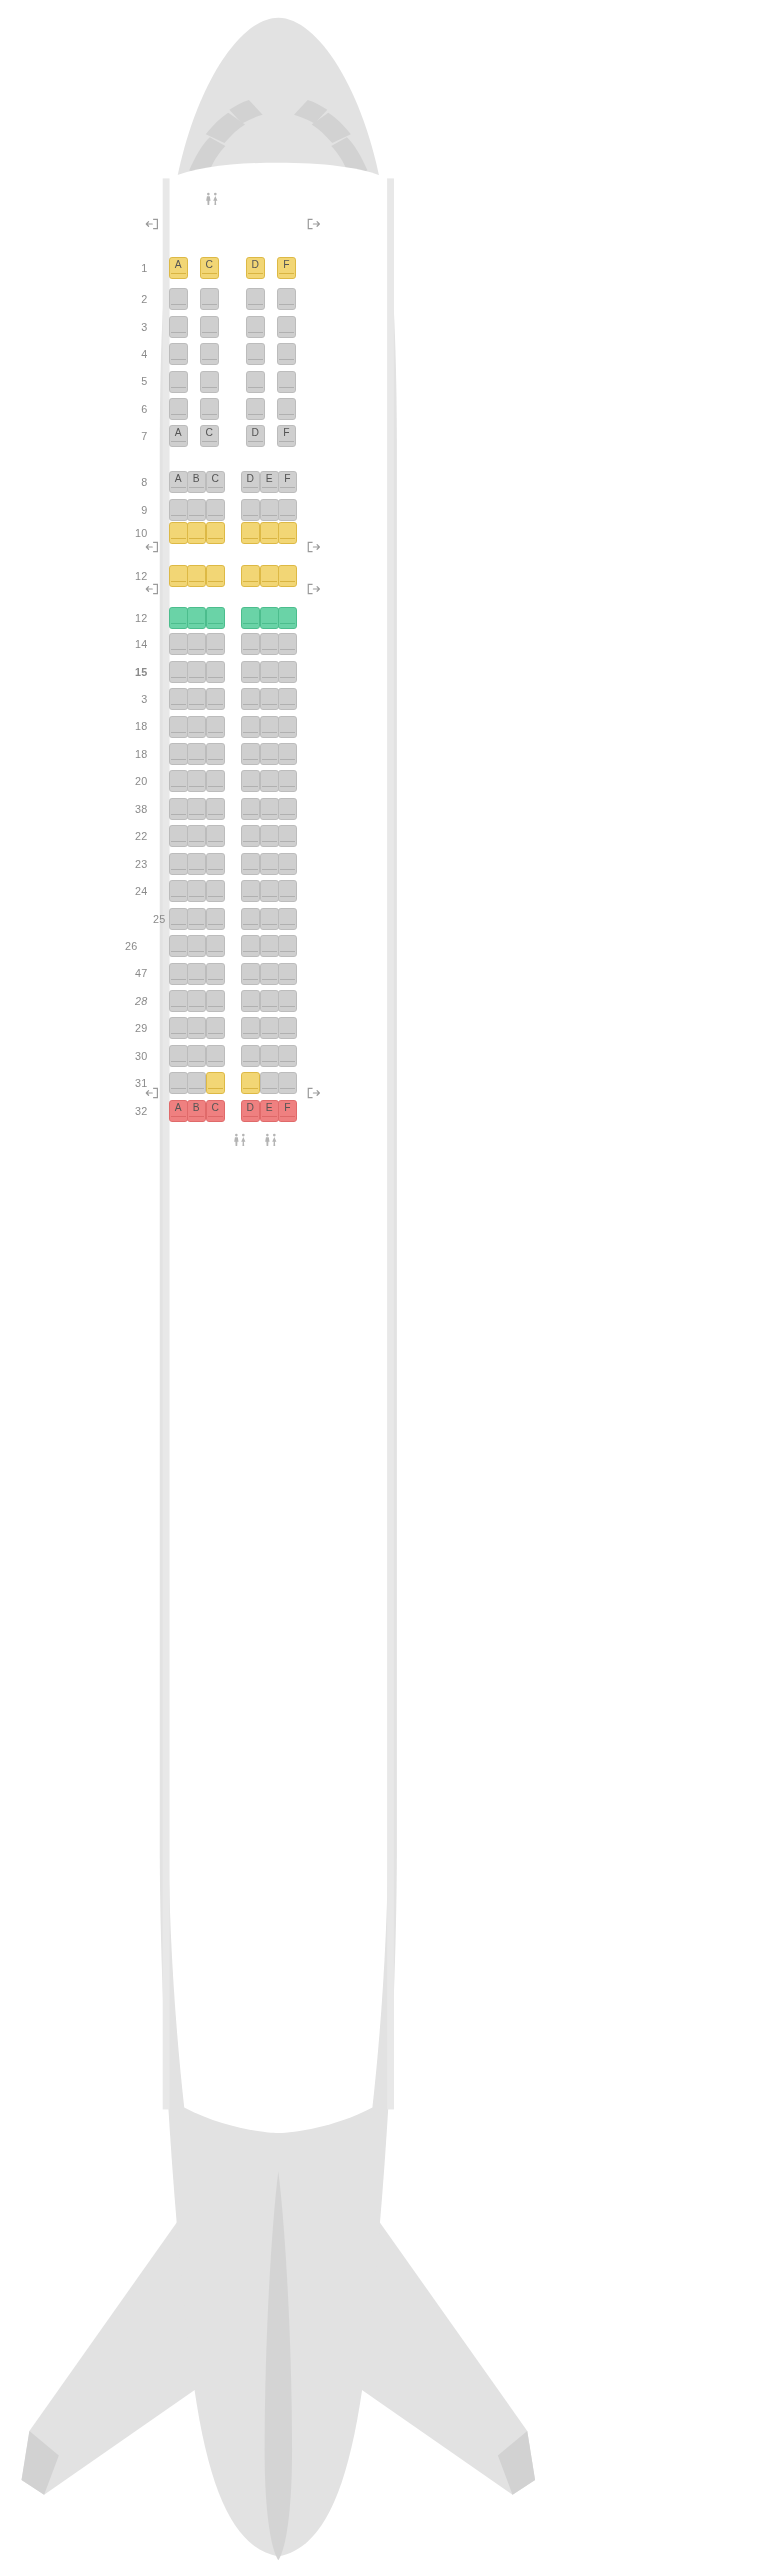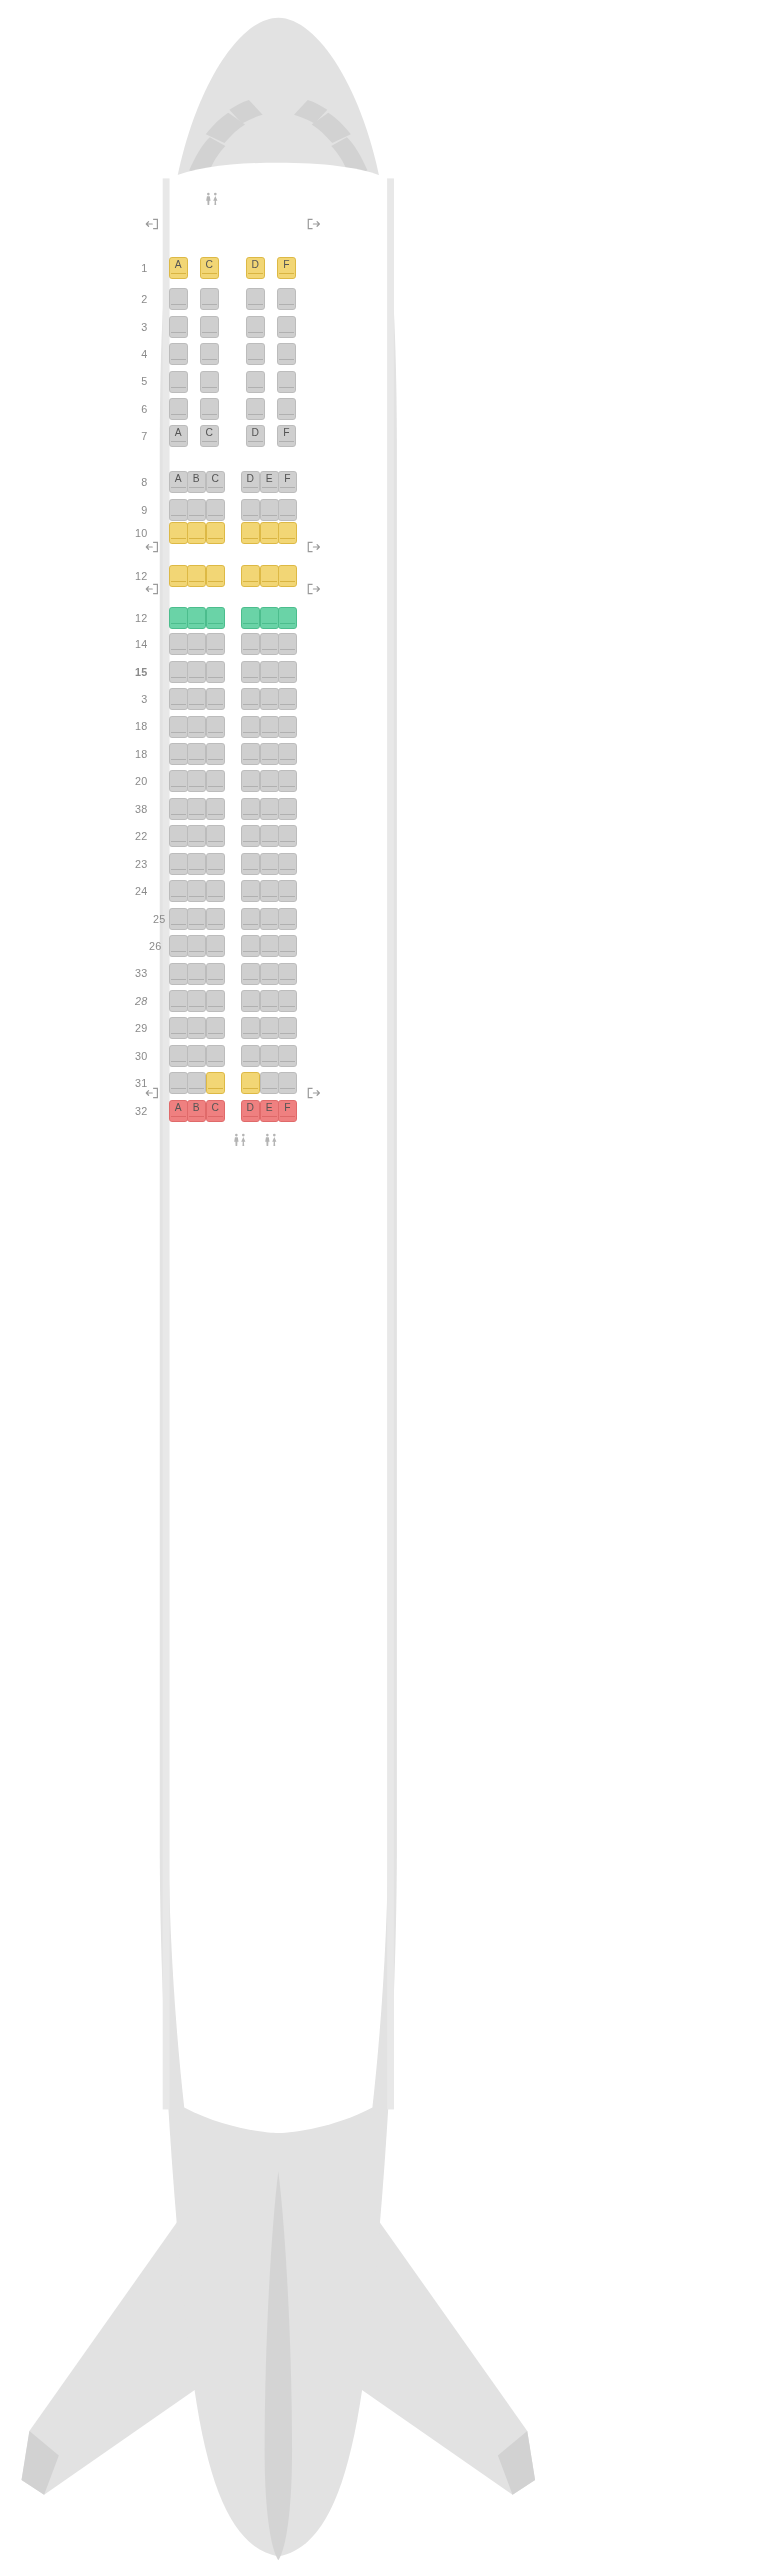--- a/index.html
+++ b/index.html
@@ -384,28 +384,28 @@
       <div class="seat std" style="left: 241px; top: 880px;"></div>
       <div class="seat std" style="left: 260px; top: 880px;"></div>
       <div class="seat std" style="left: 278px; top: 880px;"></div>
       <div class="rownum" style="left: 140px; top: 913px;">25</div>
       <div class="seat std" style="left: 169px; top: 908px;"></div>
       <div class="seat std" style="left: 187px; top: 908px;"></div>
       <div class="seat std" style="left: 206px; top: 908px;"></div>
       <div class="seat std" style="left: 241px; top: 908px;"></div>
       <div class="seat std" style="left: 260px; top: 908px;"></div>
       <div class="seat std" style="left: 278px; top: 908px;"></div>
-      <div class="rownum" style="left: 136px; top: 940px;">26</div>
+      <div class="rownum" style="left: 112px; top: 940px;">26</div>
       <div class="seat std" style="left: 169px; top: 935px;"></div>
       <div class="seat std" style="left: 187px; top: 935px;"></div>
       <div class="seat std" style="left: 206px; top: 935px;"></div>
       <div class="seat std" style="left: 241px; top: 935px;"></div>
       <div class="seat std" style="left: 260px; top: 935px;"></div>
       <div class="seat std" style="left: 278px; top: 935px;"></div>
-      <div class="rownum" style="left: 122px; top: 967px;">33</div>
+      <div class="rownum" style="left: 122px; top: 967px;">47</div>
       <div class="seat std" style="left: 169px; top: 963px;"></div>
       <div class="seat std" style="left: 187px; top: 963px;"></div>
       <div class="seat std" style="left: 206px; top: 963px;"></div>
       <div class="seat std" style="left: 241px; top: 963px;"></div>
       <div class="seat std" style="left: 260px; top: 963px;"></div>
       <div class="seat std" style="left: 278px; top: 963px;"></div>
       <div class="rownum" style="left: 122px; top: 995px; font-style: italic;">28</div>
       <div class="seat std" style="left: 169px; top: 990px;"></div>
       <div class="seat std" style="left: 187px; top: 990px;"></div>
       <div class="seat std" style="left: 206px; top: 990px;"></div>

